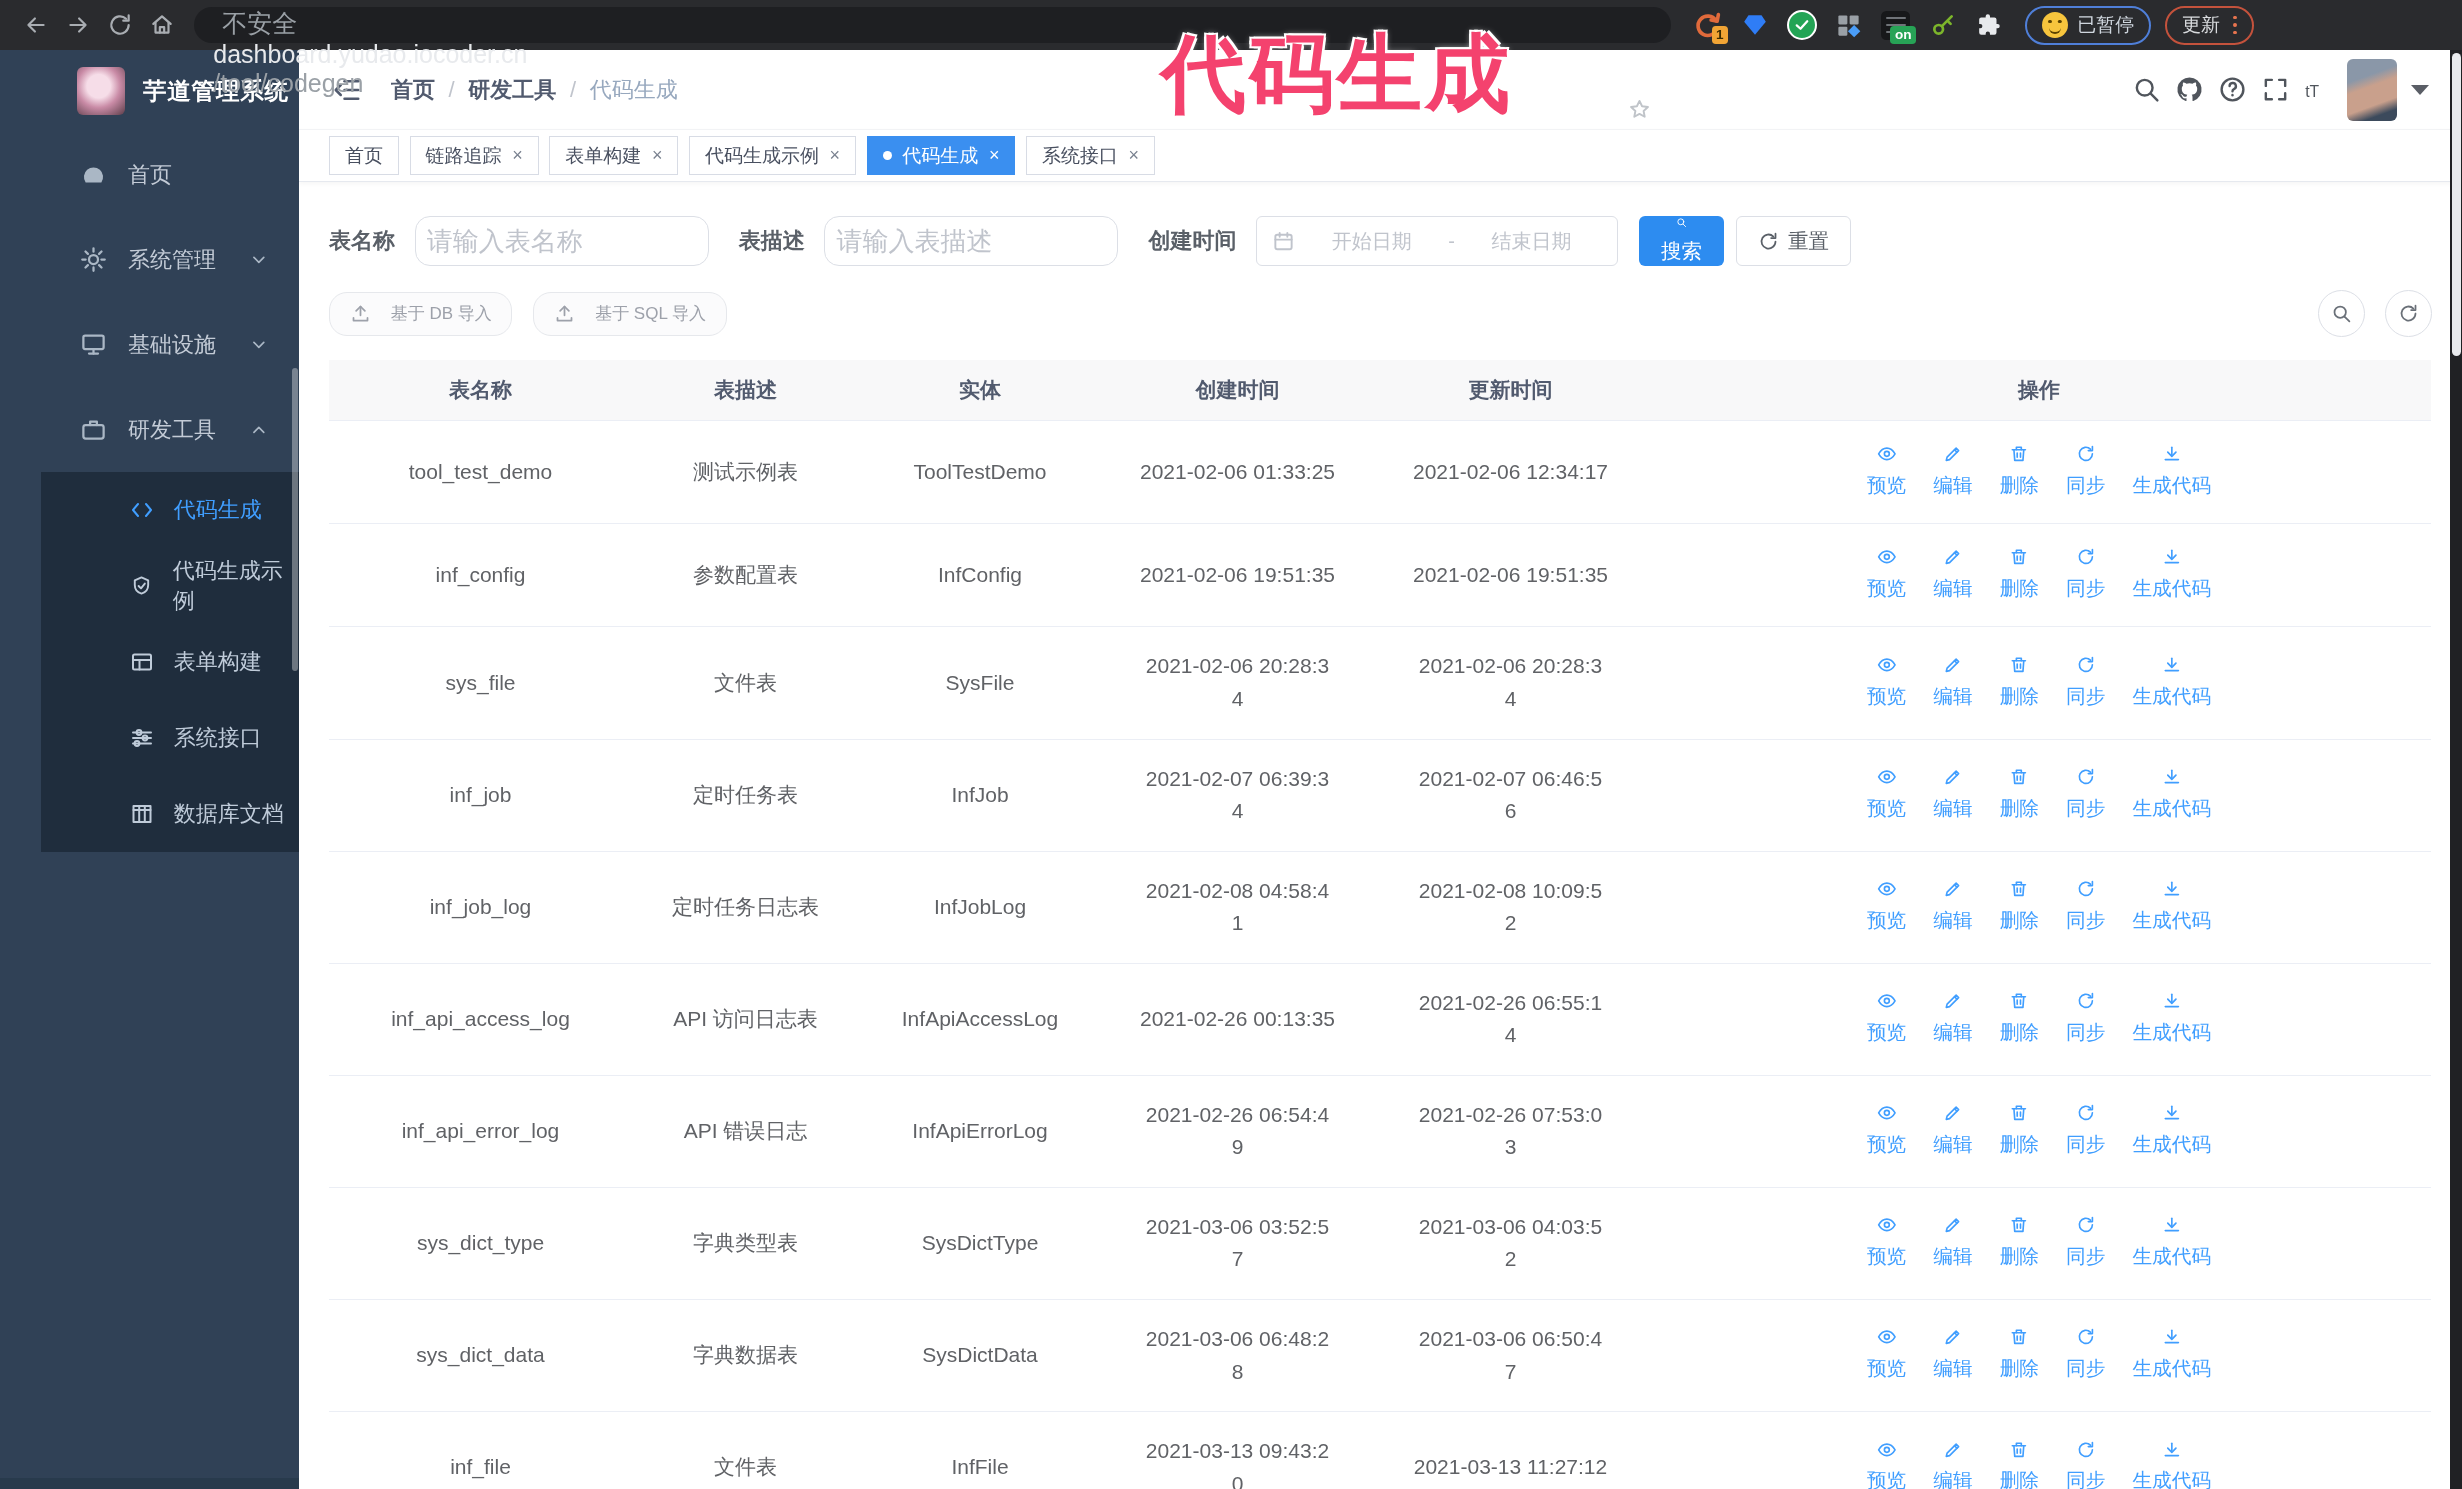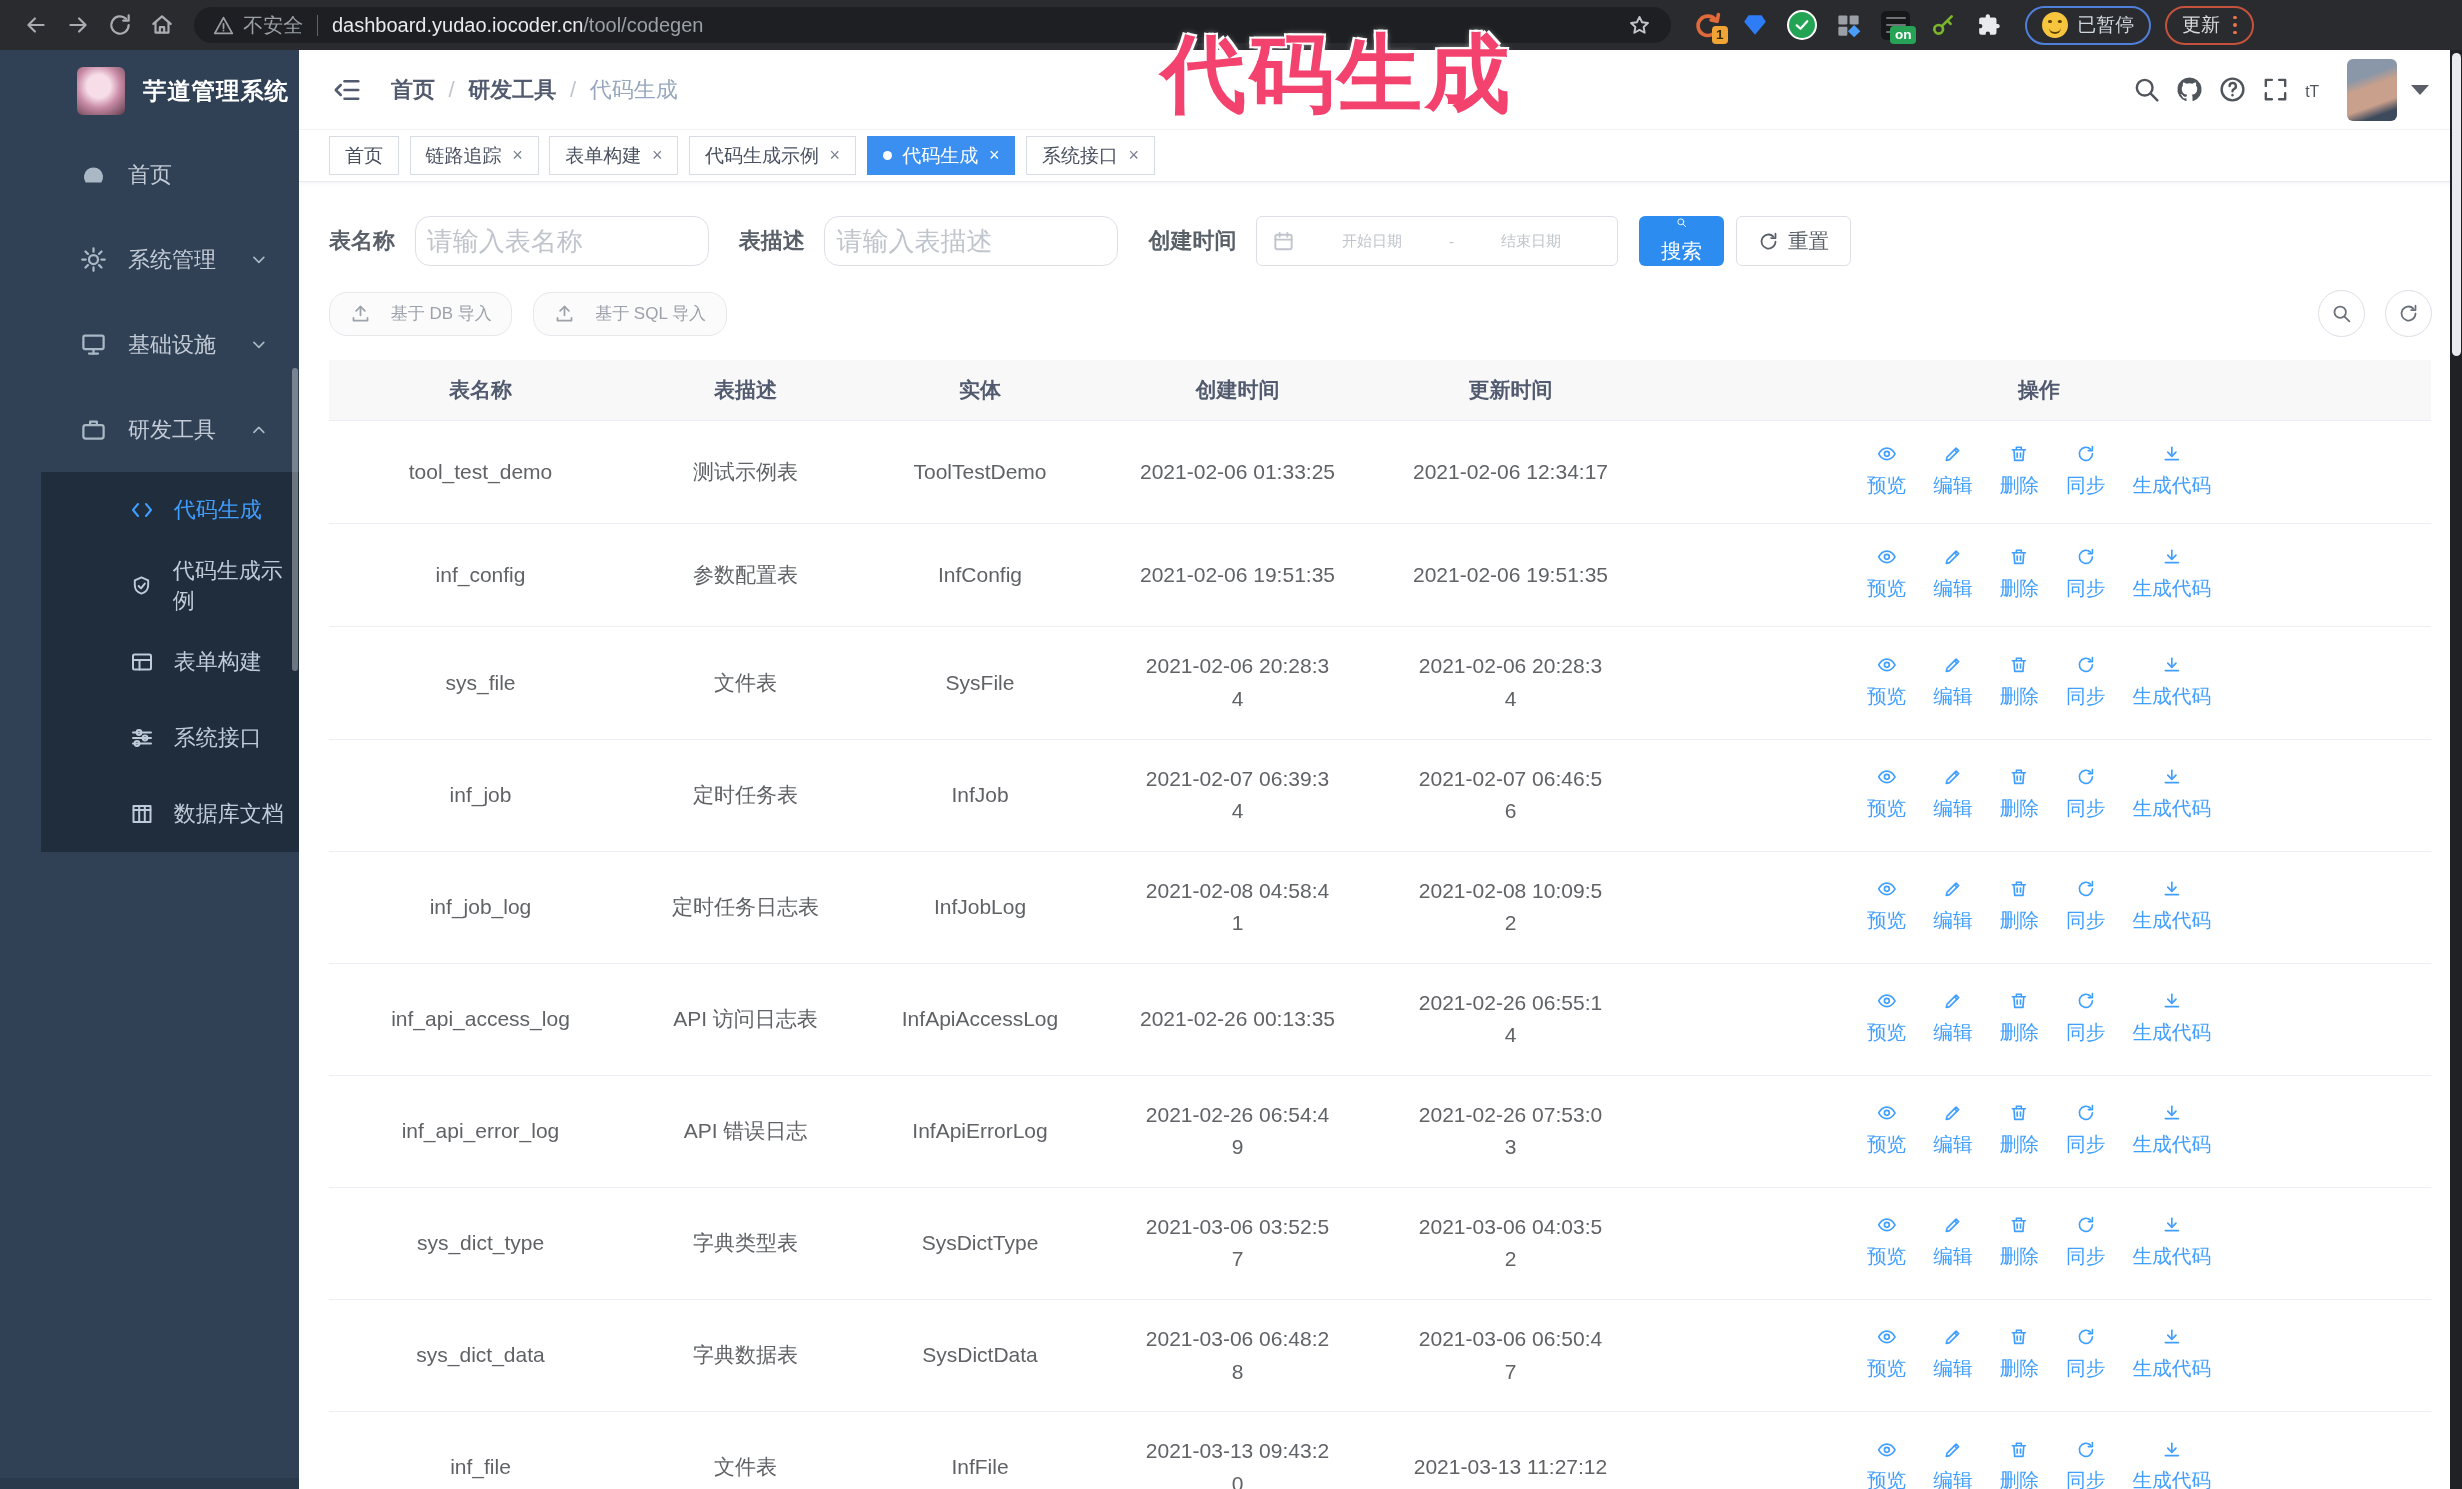--- a/index.html
+++ b/index.html
@@ -8,21 +8,21 @@
   svg { display:block; }
   .ic { width:24px; height:24px; stroke:currentColor; fill:none; stroke-width:2; stroke-linecap:round; stroke-linejoin:round; }
 
   
   .browser-bar { position:absolute; left:0; top:0; width:2462px; height:50px;
     background:#2a2b2e; display:flex; align-items:center; padding:0 15px; z-index:40; }
   .nav-btn { width:42px; height:42px; display:flex; align-items:center; justify-content:center;
     color:#a9adb2; flex:0 0 auto; }
   .nav-btn .ic { width:26px; height:26px; }
   .omnibox { margin-left:10.6px; width:1477px; height:36px; background:#1e1f22; border-radius:18px;
-    display:flex; align-items:center; padding:0 19.7px; font-size:20px; color:#9aa0a6; }
+    display:flex; padding:0 19.7px; font-size:25px; color:#9aa0a6;flex-direction:column; }
   .omni-divider { width:1.5px; height:21px; background:#5f6368; margin:0 13.6px; }
   .omni-host { color:#e8eaed; }
   .omni-path { color:#9aa0a6; }
   .omni-star { margin-left:auto; color:#c0c4c9; }
   .ext-area { display:flex; align-items:center; gap:15px; margin-left:21px; }
   .ext { position:relative; width:32px; height:32px; display:flex; align-items:center; justify-content:center; }
   .badge { position:absolute; bottom:-3px; right:-4.5px; background:#f0a435; color:#3a2b00;
     font-size:13.6px; font-weight:700; border-radius:3.8px; padding:0.8px 4.5px; line-height:1.2; }
   .badge.green { background:#27a356; color:#fff; }
   .ring-circle { width:30px; height:30px; border-radius:50%; background:#23a455; border:2.3px solid #fff;
@@ -87,21 +87,21 @@
   .tag.active .x { color:#fff; }
   .tag-dot { width:9px; height:9px; border-radius:50%; background:#fff; }
 
   .content { padding:33px 30px 0 30px; }
   .search-row { display:flex; align-items:center; height:52px; }
   .f-label { font-size:22px; color:#5a6068; font-weight:600; margin-right:19.7px; }
   .inp { width:294px; height:50px; border:0.8px solid #dcdfe6; border-radius:15px; padding:0 11px;
     font-size:26px; color:#606266; background:#fff; font-family:inherit; }
   .inp::placeholder { color:#c0c4cc; }
   .daterange { width:362px; height:50px; border:0.8px solid #dcdfe6; border-radius:6px; display:flex;
-    align-items:center; padding:0 15px; gap:6px; color:#c0c4cc; font-size:15px; }
+    align-items:center; padding:0 15px; gap:6px; color:#c0c4cc; font-size:20px; }
   .daterange .ic { width:23px; height:23px; color:#c0c4cc; }
   .dr-part { flex:1; text-align:center; }
   .btn { height:50px; border-radius:6px; display:inline-flex; align-items:center; gap:9px;
     font-size:20.5px; padding:0 21px; cursor:pointer; border:0.8px solid transparent; }
   .btn .ic { width:21px; height:21px; }
   .btn-primary { background:#2d8cf0; color:#fff;flex-direction:column; }
   .btn-plainwhite { background:#fff; border-color:#dcdfe6; color:#5a6068; }
   .gap28 { width:21px; } .gap40 { width:30px; } .gap16 { width:12px; }
 
   .import-row { display:flex; align-items:center; margin-top:23px; }

